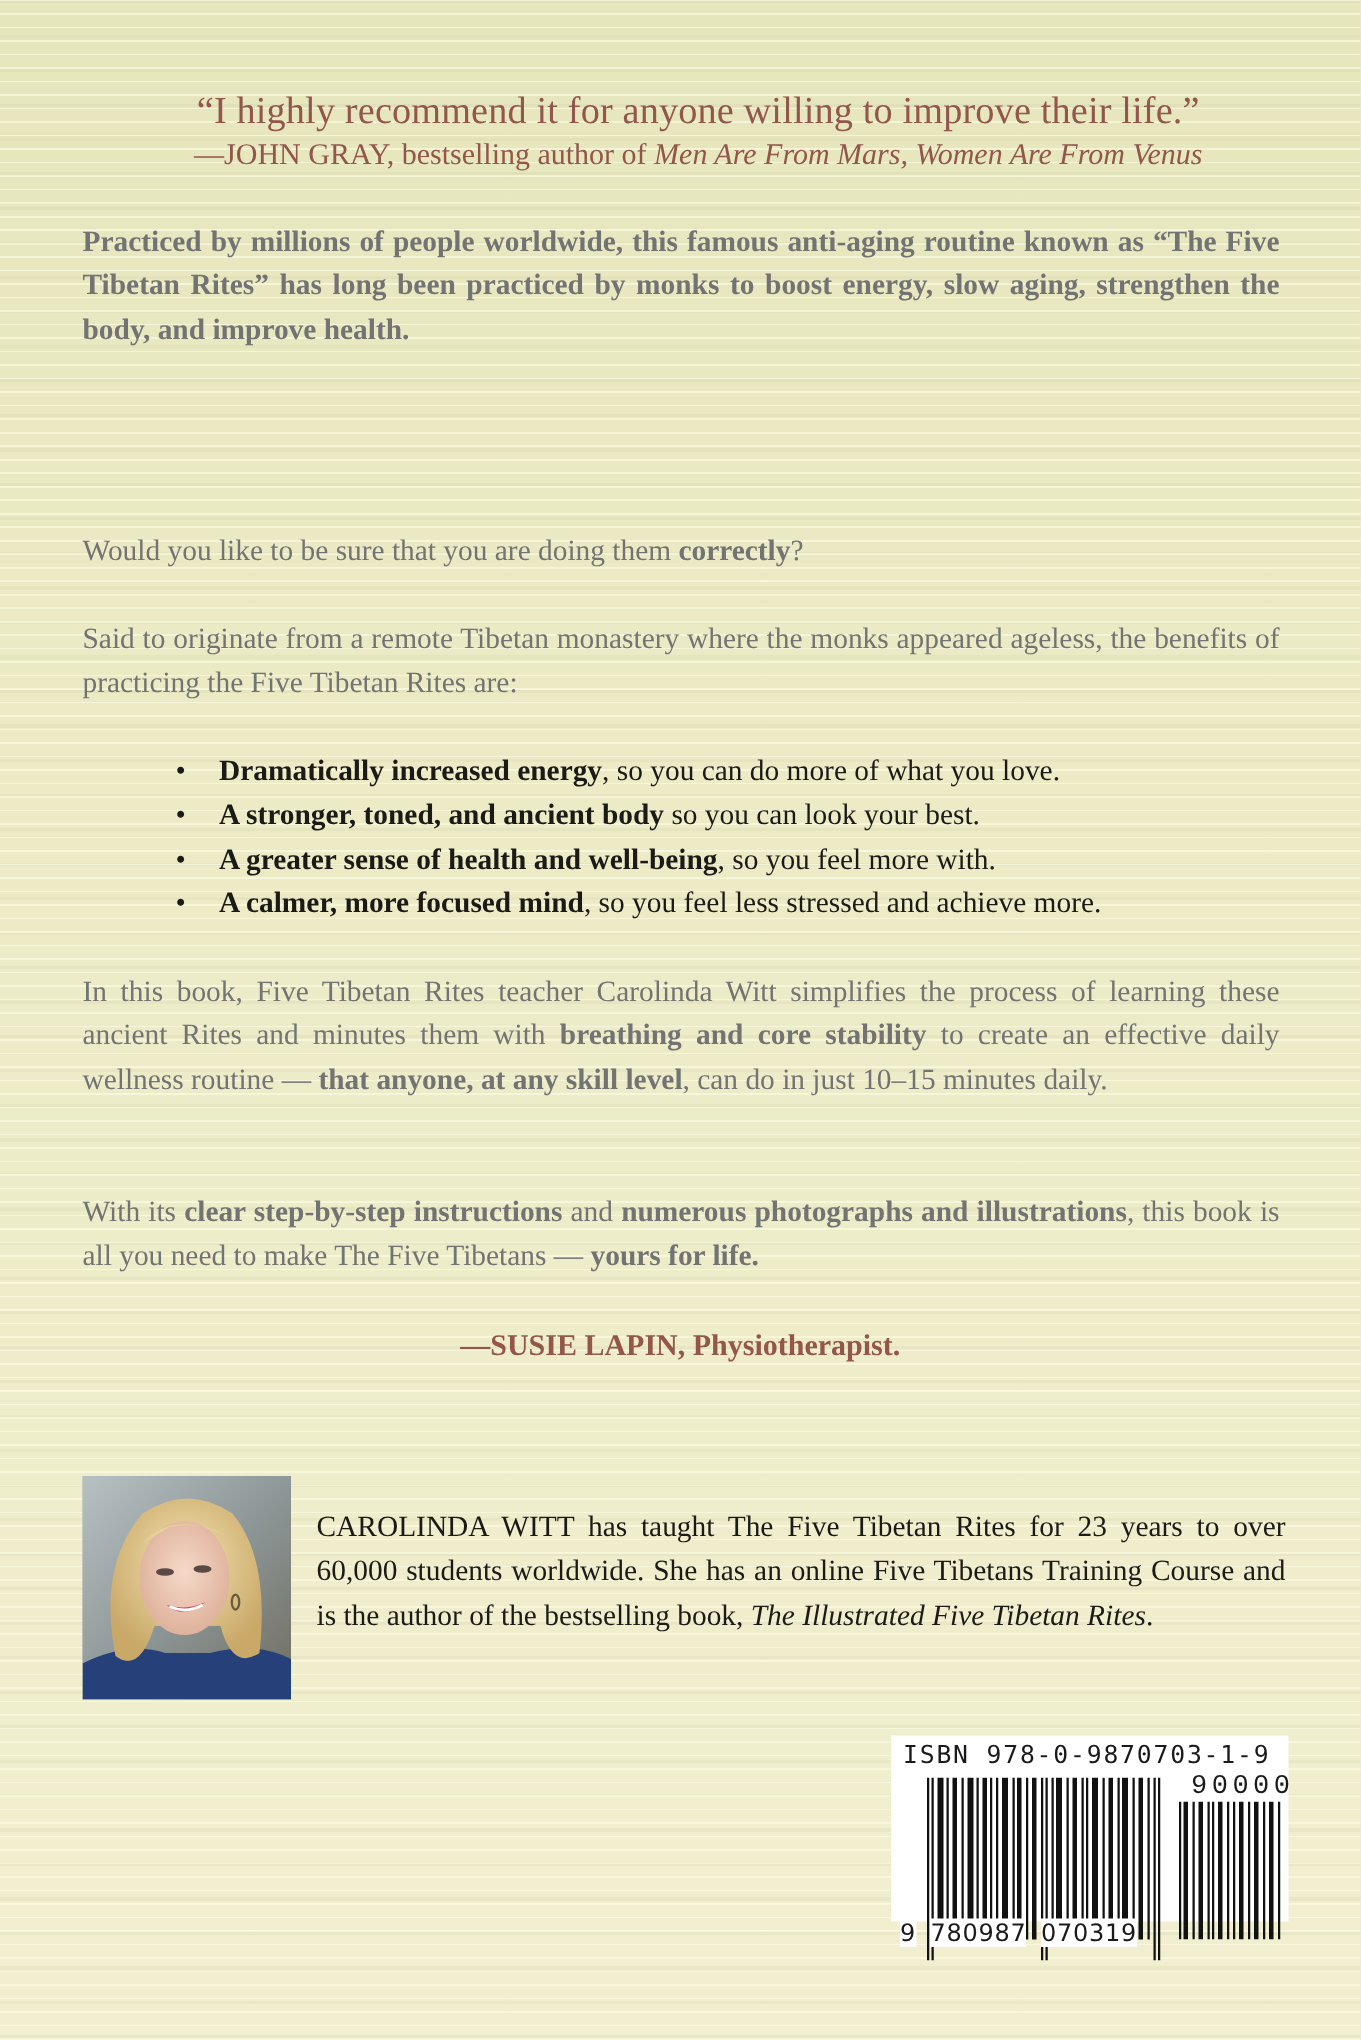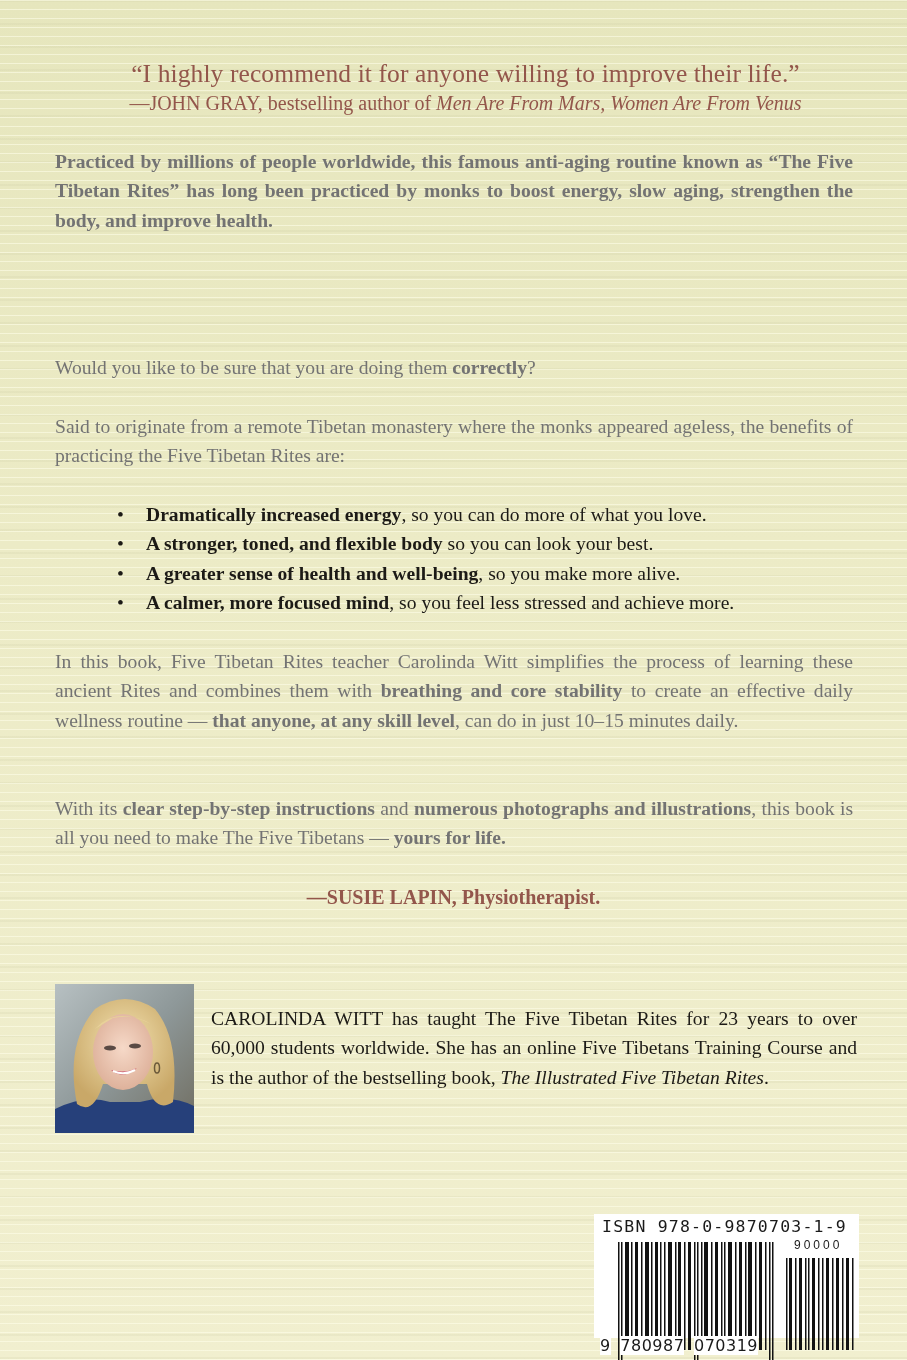--- a/index.html
+++ b/index.html
@@ -74,32 +74,32 @@
 
     .bio {
       position: absolute; left: 211px; top: 1004px; width: 646px;
       font-family: "Liberation Serif", serif;
       font-size: 19.6px; line-height: 29.3px;
       text-align: justify; text-align-last: left;
     }
     .bio em { font-style: italic; }
 
     .barcode-box {
-      position: absolute; left: 594px; top: 1214px; width: 265px; height: 124px;
+      position: absolute; left: 594px; top: 1157px; width: 265px; height: 124px;
       background: #ffffff;
     }
     .isbn-text {
       position: absolute; left: 8px; top: 3px;
       font-family: "DejaVu Sans Mono", "Liberation Mono", monospace;
       font-size: 16.5px; letter-spacing: 1.2px; color: #1a1a1a;
     }
     .price-text {
       position: absolute; left: 200px; top: 24px;
-      font-family: Liberation Sans, sans-serif;
-      font-size: 12px; letter-spacing: 3px; color: #1a1a1a;
+      font-family: Liberation Mono, monospace;
+      font-size: 18px; letter-spacing: 3px; color: #1a1a1a;
     }
     .ean-digits {
       position: absolute; left: 6px; top: 122px;
       font-family: "DejaVu Sans", "Liberation Sans", sans-serif;
       font-size: 16px; color: #1a1a1a; letter-spacing: 0.5px;
     }
     .ean-digits span { background: #ffffff; }
     .bars-main { position: absolute; left: 24px; top: 28px; }
     .bars-addon { position: absolute; left: 192px; top: 44px; }
   </style>
@@ -121,27 +121,27 @@
   <div class="body-text p3">
     <p><span>Would you like to be sure that you are doing them </span><b>correctly</b><span>?</span></p>
   </div>
 
   <div class="body-text p4 justify">
     <p>Said to originate from a remote Tibetan monastery where the monks appeared ageless, the benefits of practicing the Five Tibetan Rites are:</p>
   </div>
 
   <ul class="benefits">
     <li><span class="bullet">•</span><b>Dramatically increased energy</b><span>, so you can do more of what you love.</span></li>
-    <li><span class="bullet">•</span><b>A stronger, toned, and flexible body</b><span> so you can look your best.</span></li>
-    <li><span class="bullet">•</span><b>A greater sense of health and well-being</b><span>, so you make more alive.</span></li>
+    <li><span class="bullet">•</span><b>A stronger, toned, and ancient body</b><span> so you can look your best.</span></li>
+    <li><span class="bullet">•</span><b>A greater sense of health and well-being</b><span>, so you feel more with.</span></li>
     <li><span class="bullet">•</span><b>A calmer, more focused mind</b><span>, so you feel less stressed and achieve more.</span></li>
   </ul>
 
   <div class="body-text p5 justify">
-    <p><span>In this book, Five Tibetan Rites teacher Carolinda Witt simplifies the process of learning these ancient Rites and combines them with </span><b>breathing and core stability</b><span> to create an effective daily wellness routine — </span><b>that anyone, at any skill level</b><span>, can do in just 10–15 minutes daily.</span></p>
+    <p><span>In this book, Five Tibetan Rites teacher Carolinda Witt simplifies the process of learning these ancient Rites and minutes them with </span><b>breathing and core stability</b><span> to create an effective daily wellness routine — </span><b>that anyone, at any skill level</b><span>, can do in just 10–15 minutes daily.</span></p>
   </div>
 
   <div class="body-text p6 justify">
     <p><span>With its </span><b>clear step-by-step instructions</b><span> and </span><b>numerous photographs and illustrations</b><span>, this book is all you need to make The Five Tibetans — </span><b>yours for life.</b></p>
   </div>
 
   <div class="quote quote-mid">
     <div class="line2">—SUSIE LAPIN, Physiotherapist.</div>
   </div>
 

